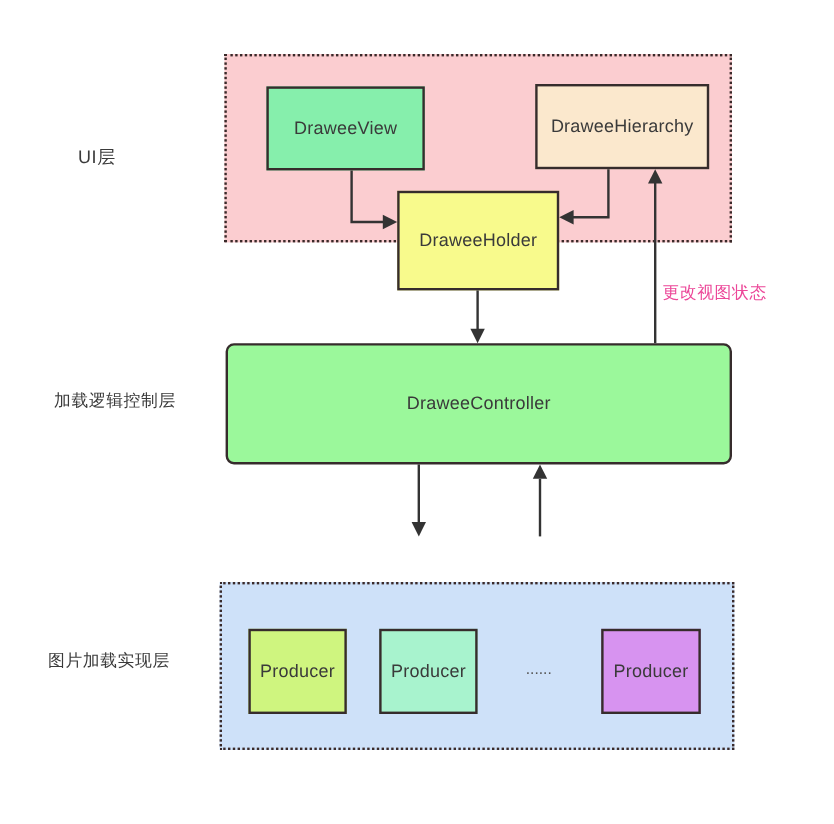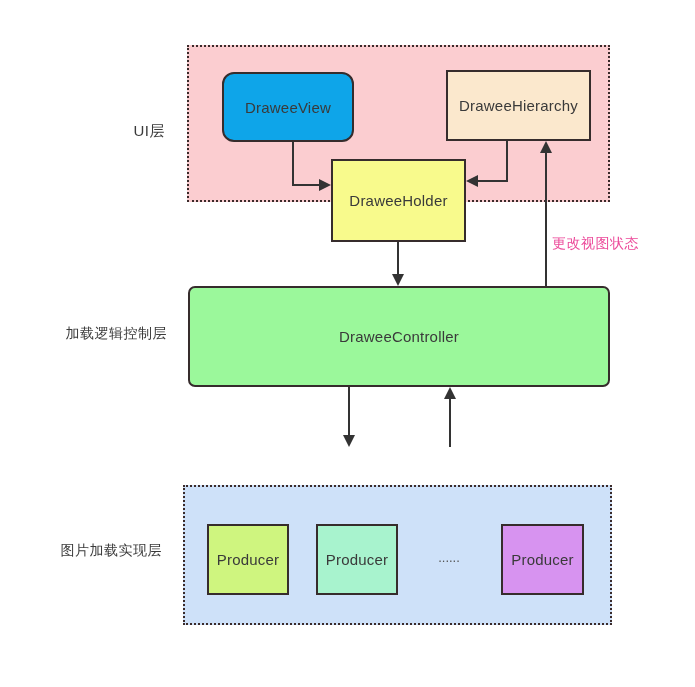--- a/index.html
+++ b/index.html
@@ -54,21 +54,21 @@
     font-size: 13px;
     color: #555;
     z-index: 2;
   }
 
   
   .layer-label {
     position: absolute;
     font-size: 14px;
     color: #3a3a3a;
-    text-align: right;
+    text-align: left;
     z-index: 2;
     letter-spacing: 0.5px;
   }
   .lbl-ui      { left: 65px; top: 122px; width: 100px; font-size: 15px; }
   .lbl-control { left: 45px; top: 325px; width: 122px; }
   .lbl-impl    { left: 40px; top: 542px; width: 122px; }
 
   .annotation {
     position: absolute;
     left: 552px; top: 235px; width: 100px;
@@ -96,21 +96,21 @@
 
   <div class="layer-label lbl-ui">UI层</div>
   <div class="layer-label lbl-control">加载逻辑控制层</div>
   <div class="layer-label lbl-impl">图片加载实现层</div>
 
   <div class="annotation">更改视图状态</div>
 
   <div class="container ui-container" style="background-color: rgb(251, 205, 208);"></div>
   <div class="container impl-container" style="background-color: rgb(206, 225, 249);"></div>
 
-  <div class="node drawee-view" style="background-color: #0ea5e9; border-radius: 12px;">DraweeView</div>
+  <div class="node drawee-view" style="background-color: #86efac;">DraweeView</div>
   <div class="node drawee-hierarchy" style="background-color: rgb(251, 232, 205);">DraweeHierarchy</div>
   <div class="node drawee-controller" style="background-color: rgb(155, 248, 155);">DraweeController</div>
   <div class="node drawee-holder" style="background-color: rgb(248, 250, 140);">DraweeHolder</div>
   <div class="node producer-1" style="background-color: rgb(207, 245, 127);">Producer</div>
   <div class="node producer-2" style="background-color: rgb(168, 243, 206);">Producer</div>
   <div class="node producer-3" style="background-color: rgb(215, 147, 240);">Producer</div>
 
   <div class="ellipsis">......</div>
 
   <svg class="arrows" viewBox="0 0 695 687" xmlns="http://www.w3.org/2000/svg">

